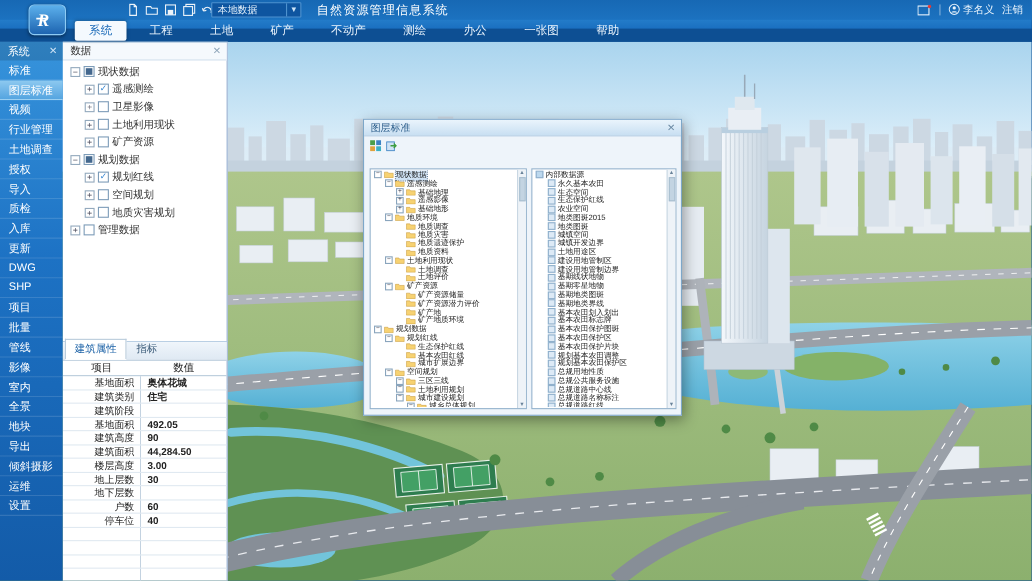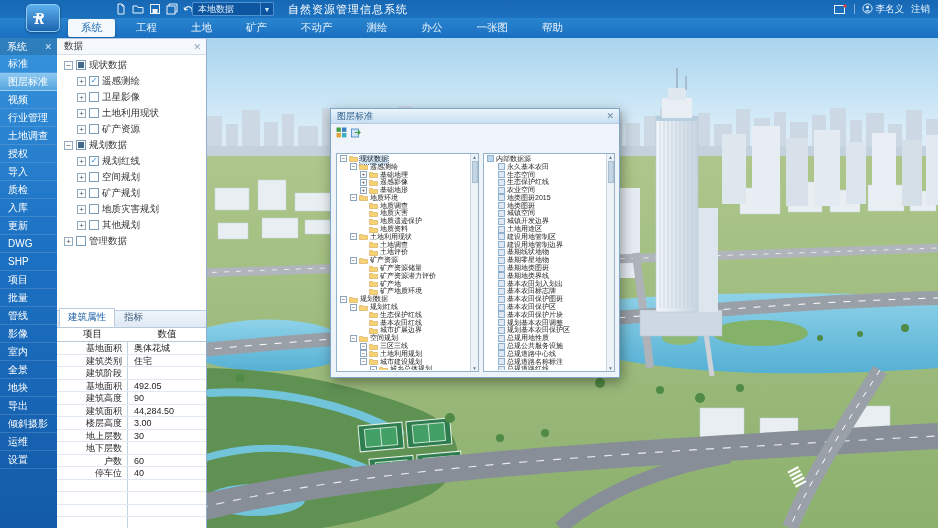--- a/index.html
+++ b/index.html
@@ -4,21 +4,21 @@
 <style>
   * { box-sizing: border-box; margin: 0; padding: 0; }
   html,body { width: 938px; height: 528px; overflow: hidden; }
   body { font-family: "Liberation Sans","DejaVu Sans",sans-serif; position: relative; background:#0d4f93; }
 
   
   .viewport { position:absolute; left:0; top:38px; width:938px; height:490px; z-index:0; }
   .viewport svg { display:block; width:100%; height:100%; }
 
   
-  .topbar { position:absolute; left:0; top:0; width:938px; height:38px; z-index:30;
+  .topbar { position:absolute; left:0; top:0; width:938px; height:26px; z-index:30;
     background:linear-gradient(180deg,#3d9ade 0%,#2a86d0 45%,#1a6fc0 100%); }
   .topbar-upper { position:absolute; left:0; top:0; width:100%; height:18px;
     background:linear-gradient(180deg,#1768b4,#1c72c0); display:flex; align-items:center; }
   .logo { position:absolute; left:26px; top:4px; width:34px; height:28px; border-radius:5px;
     background:linear-gradient(180deg,#5cb0ec,#1d64b0); border:1px solid #8ecbf4;
     box-shadow:0 1px 3px rgba(0,0,0,.35); display:flex; align-items:center; justify-content:center; z-index:5; }
   .logo svg { width:26px; height:22px; }
   .quick-icons { position:absolute; left:115px; top:3px; display:flex; gap:5px; align-items:center; }
   .quick-icons .qi { width:12px; height:12px; display:inline-flex; opacity:.92; cursor:pointer; }
   .dataset-dropdown { position:absolute; left:192px; top:2px; width:82px; height:14px;
@@ -81,21 +81,21 @@
     display:flex; align-items:flex-end; padding-left:2px; }
   .tab { font-size:9.5px; color:#3a5a78; padding:2px 8px 2px; cursor:pointer; border:1px solid transparent; }
   .tab.active { background:#fff; color:#1f64a8; border:1px solid #b9cbdb; border-bottom-color:#fff; }
   .attr-table { position:relative; height:201px; overflow:hidden;
     background:linear-gradient(to right, transparent 70px, #c3d2e0 70px, #c3d2e0 71px, transparent 71px); }
   .attr-hrow { display:flex; height:14px; border-bottom:1px solid #b9cbdb; font-size:9.5px; color:#222; }
   .attr-hrow span { display:flex; align-items:center; justify-content:center; }
   .attr-hrow .c1 { width:71px; } .attr-hrow .c2 { flex:1; }
   .attr-row { display:flex; height:12.5px; border-bottom:1px solid #e0e9f1; font-size:9px; color:#222; }
   .attr-row .c1 { width:71px; text-align:right; padding-right:6px; line-height:12px; }
-  .attr-row .c2 { flex:1; padding-left:6px; line-height:12px; }
+  .attr-row .c2 { flex:1; padding-left:6px; line-height:12px;font-weight:bold; }
 
   
   .dialog { position:absolute; left:330px; top:108px; width:290px; height:270px; z-index:40;
     background:#eef4fa; border:1px solid #7da7c9; box-shadow:2px 4px 12px rgba(0,0,0,.38); }
   .dlg-title { height:15px; background:linear-gradient(#eaf4fc,#c8dff2); border-bottom:1px solid #b4cde4;
     display:flex; align-items:center; padding:0 5px 0 6px; font-size:9px; color:#2b5d8a; }
   .dlg-title .x { margin-left:auto; color:#6c8aa4; font-size:9px; cursor:pointer; }
   .dlg-toolbar { height:16px; display:flex; align-items:center; gap:4px; padding-left:5px; }
   .dlg-toolbar .ti { width:11px; height:11px; display:inline-flex; cursor:pointer; }
   .dlg-labels { height:12px; position:relative; font-size:9px; color:#444; }
@@ -519,37 +519,27 @@
         <span class="cbx checked"></span>
         <span class="lbl">规划红线</span>
       </div>
 
       <div class="dtree-row" style="padding-left: 20px;">
         <span class="exp plus"></span>
         <span class="cbx unchecked"></span>
         <span class="lbl">空间规划</span>
       </div>
 
-      <div class="dtree-row" style="padding-left: 20px;">
-        <span class="exp plus"></span>
-        <span class="cbx unchecked"></span>
-        <span class="lbl">矿产规划</span>
-      </div>
 
       <div class="dtree-row" style="padding-left: 20px;">
         <span class="exp plus"></span>
         <span class="cbx unchecked"></span>
         <span class="lbl">地质灾害规划</span>
       </div>
 
-      <div class="dtree-row" style="padding-left: 20px;">
-        <span class="exp plus"></span>
-        <span class="cbx unchecked"></span>
-        <span class="lbl">其他规划</span>
-      </div>
 
       <div class="dtree-row" style="padding-left: 7px;">
         <span class="exp plus"></span>
         <span class="cbx unchecked"></span>
         <span class="lbl">管理数据</span>
       </div>
 
     </div>
 </div>
 

